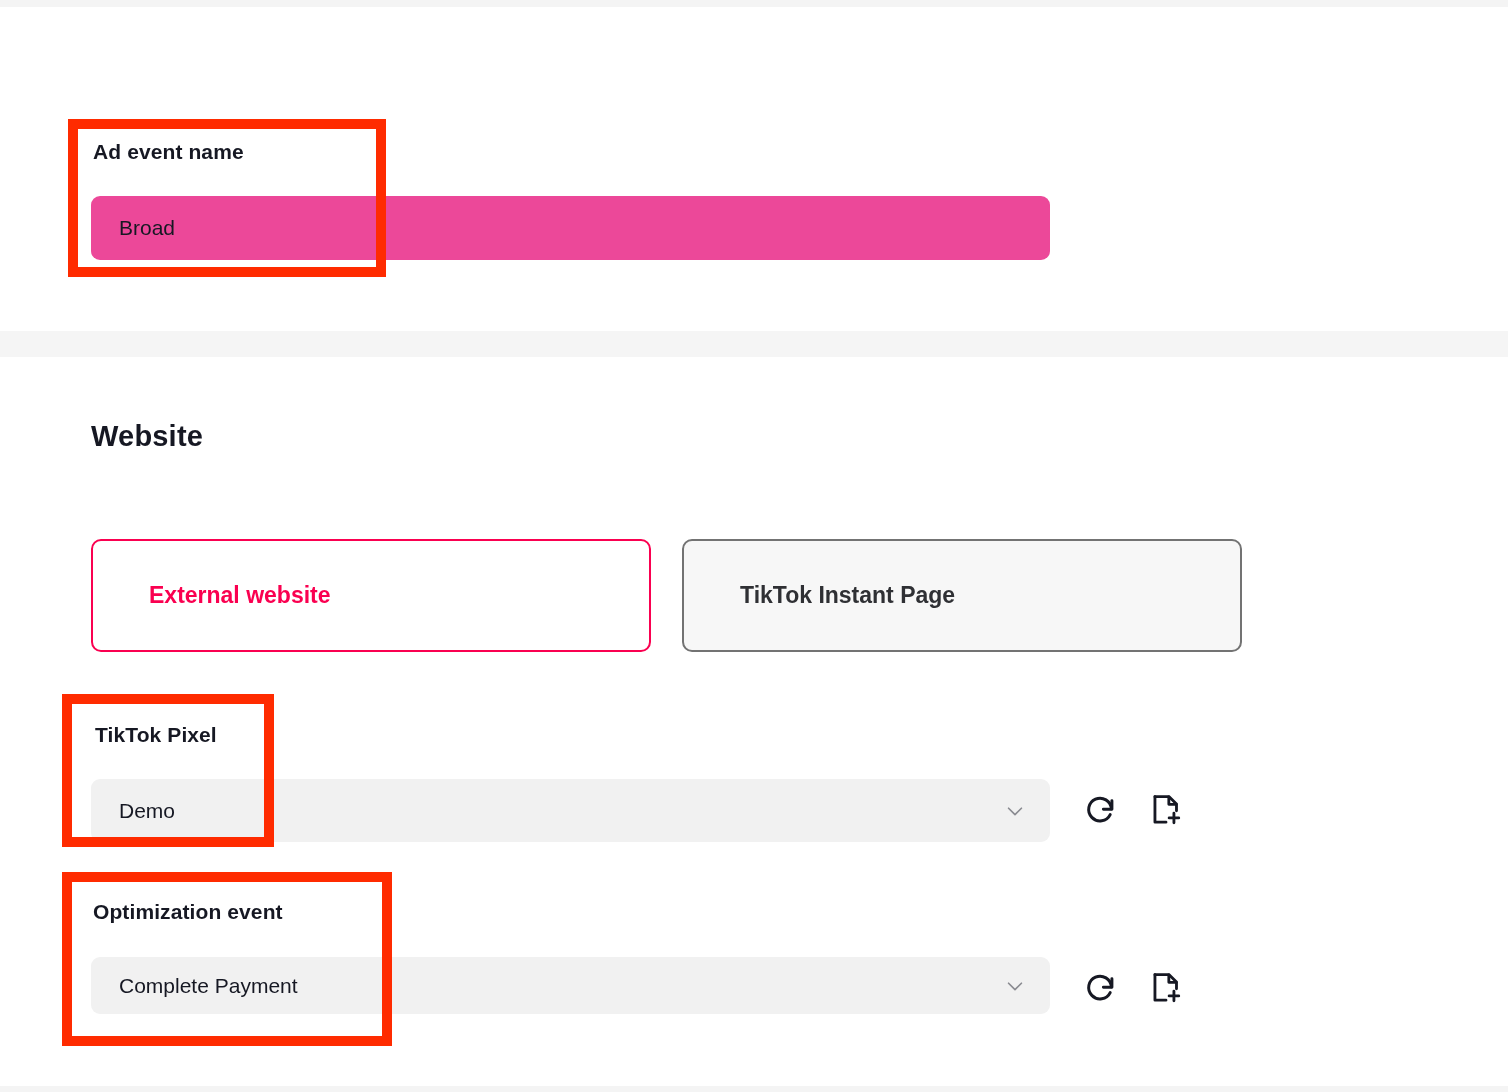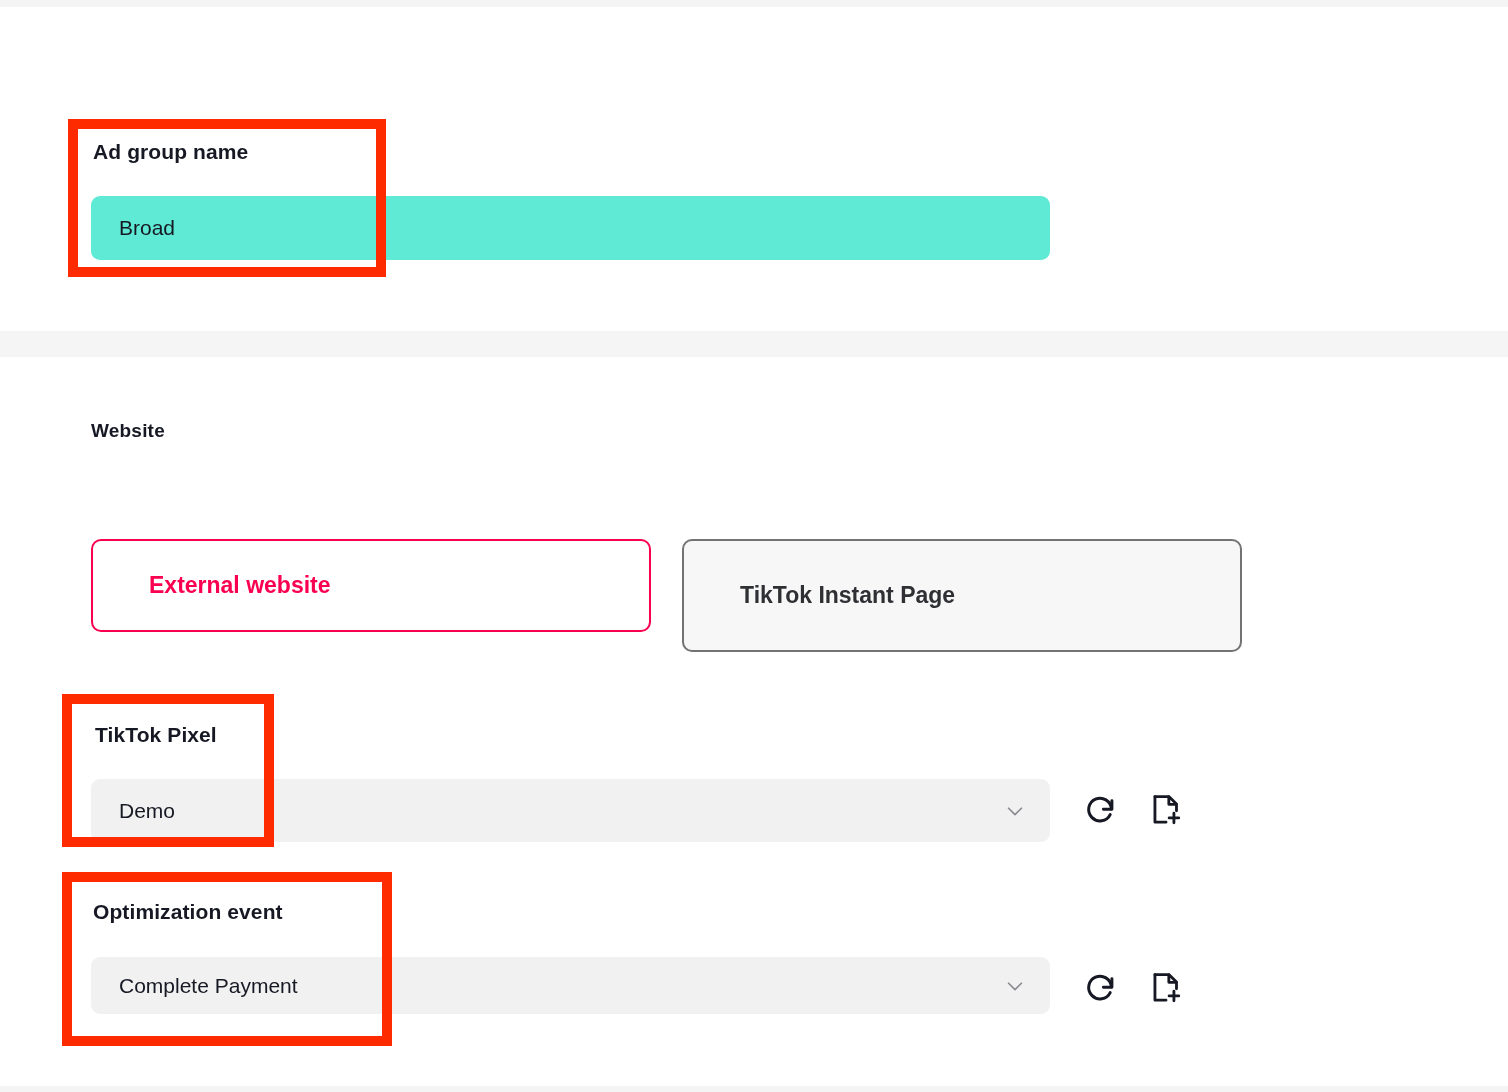--- a/index.html
+++ b/index.html
@@ -38,21 +38,21 @@
   
   .field-label {
     font-size: 21px;
     font-weight: bold;
     color: #161823;
     letter-spacing: .1px;
     white-space: nowrap;
   }
   .text-input {
     position: absolute;
-    background: #5eead4;
+    background: #ec4899;
     border: none;
     border-radius: 9px;
     font-family: "Liberation Sans", sans-serif;
     font-size: 21px;
     color: #161823;
     padding: 0 28px;
     display: flex;
     align-items: center;
     outline: none;
   }
@@ -78,21 +78,21 @@
     position: absolute;
     width: 34px; height: 34px;
     cursor: pointer;
     display: block;
   }
 
   
   .section-title {
     position: absolute;
     left: 91px; top: 420px;
-    font-size: 19px;
+    font-size: 29px;
     font-weight: bold;
     color: #161823;
     letter-spacing: .2px;
   }
 
   
   .tab {
     position: absolute;
     border-radius: 10px;
     display: flex;
@@ -122,27 +122,27 @@
     background: transparent;
   }
 </style>
 </head>
 <body>
 
 <div class="top-strip"></div>
 <div class="section-divider"></div>
 <div class="bottom-strip"></div>
 
-<div style="position:absolute; left:93px; top:140px;" class="field-label">Ad group name</div>
+<div style="position:absolute; left:93px; top:140px;" class="field-label">Ad event name</div>
 
 <input class="text-input" style="left: 91px; top: 196px; width: 959px; height: 64px;" value="Broad">
 
 <div class="section-title">Website</div>
 
-<div class="tab tab--active" style="left:91px; top:539px; width:560px; height:93px;">
+<div class="tab tab--active" style="left:91px; top:539px; width:560px; height:113px;">
   <span>External website</span>
 </div>
 
 <div class="tab tab--inactive" style="left:682px; top:539px; width:560px; height:113px;">
   <span>TikTok Instant Page</span>
 </div>
 
 <div style="position:absolute; left:95px; top:723px;" class="field-label">TikTok Pixel</div>
 
 <div class="select-box" style="left:91px; top:779px; width:959px; height:63px;">

